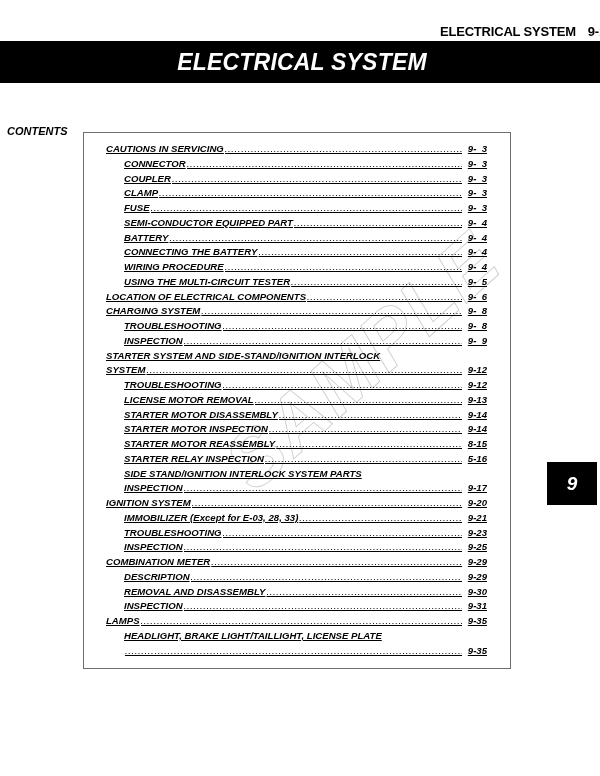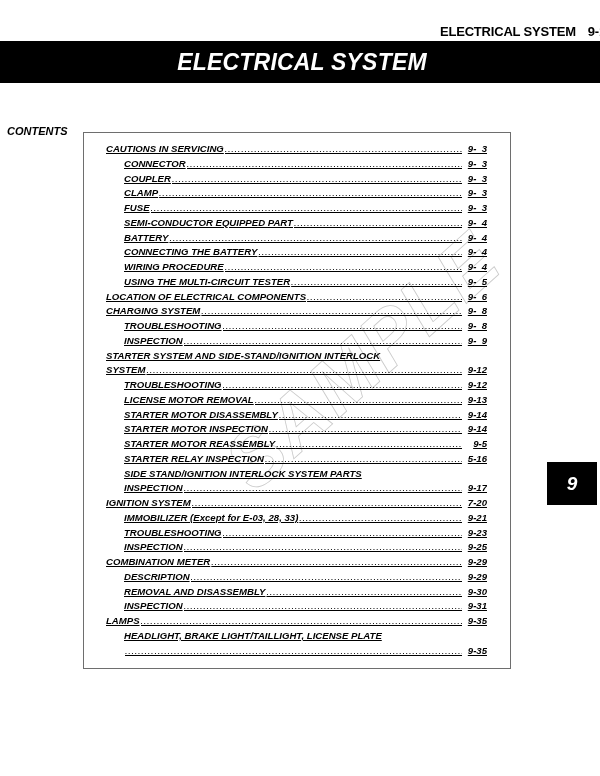--- a/index.html
+++ b/index.html
@@ -268,41 +268,41 @@
       <span class="t-page">9-14</span>
     </li>
     <li class="toc-row l2">
       <span class="t-label">STARTER MOTOR INSPECTION</span>
       <span class="t-dots"></span>
       <span class="t-page">9-14</span>
     </li>
     <li class="toc-row l2">
       <span class="t-label">STARTER MOTOR REASSEMBLY</span>
       <span class="t-dots"></span>
-      <span class="t-page">9-5</span>
+      <span class="t-page">8-15</span>
     </li>
     <li class="toc-row l2">
       <span class="t-label">STARTER RELAY INSPECTION </span>
       <span class="t-dots"></span>
       <span class="t-page">5-16</span>
     </li>
     <li class="toc-row l2 no-leader">
       <span class="t-label">SIDE STAND/IGNITION INTERLOCK SYSTEM PARTS</span>
       <span class="t-dots"></span>
       <span class="t-page"></span>
     </li>
     <li class="toc-row l2">
       <span class="t-label">INSPECTION </span>
       <span class="t-dots"></span>
       <span class="t-page">9-17</span>
     </li>
     <li class="toc-row">
       <span class="t-label">IGNITION SYSTEM  </span>
       <span class="t-dots"></span>
-      <span class="t-page">7-20</span>
+      <span class="t-page">9-20</span>
     </li>
     <li class="toc-row l2">
       <span class="t-label">IMMOBILIZER (Except for E-03, 28, 33)</span>
       <span class="t-dots"></span>
       <span class="t-page">9-21</span>
     </li>
     <li class="toc-row l2">
       <span class="t-label">TROUBLESHOOTING</span>
       <span class="t-dots"></span>
       <span class="t-page">9-23</span>

